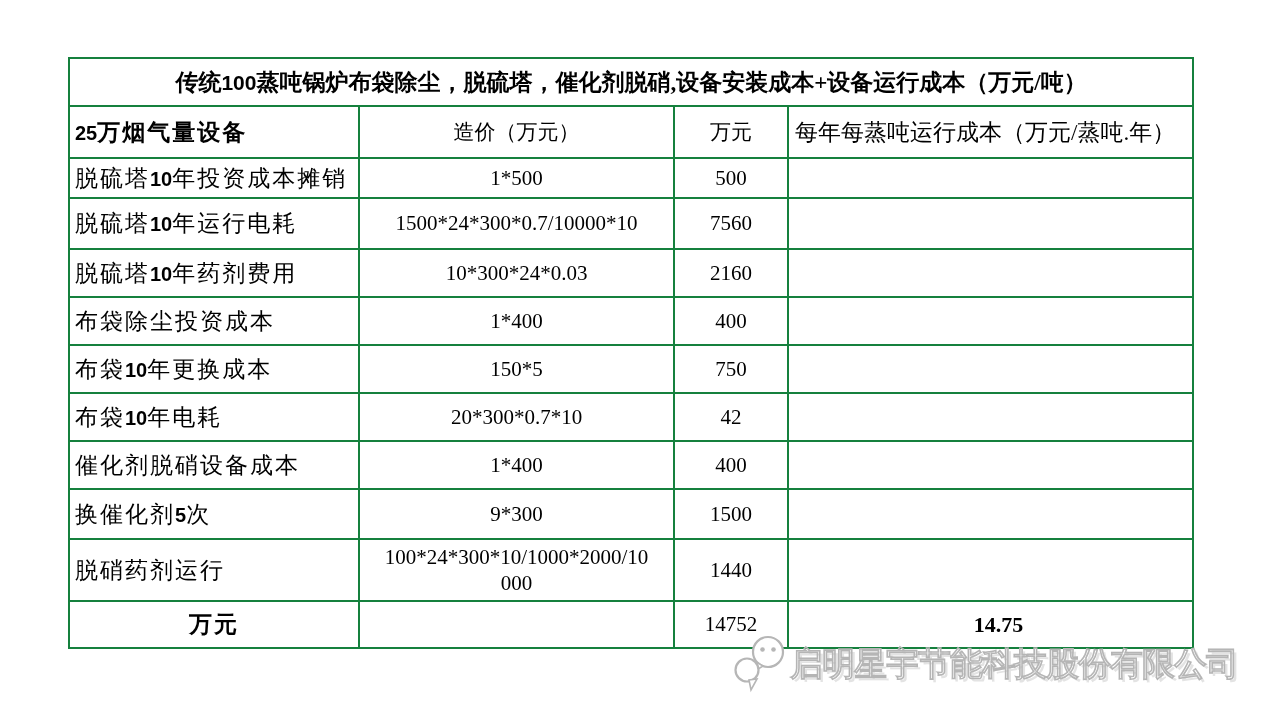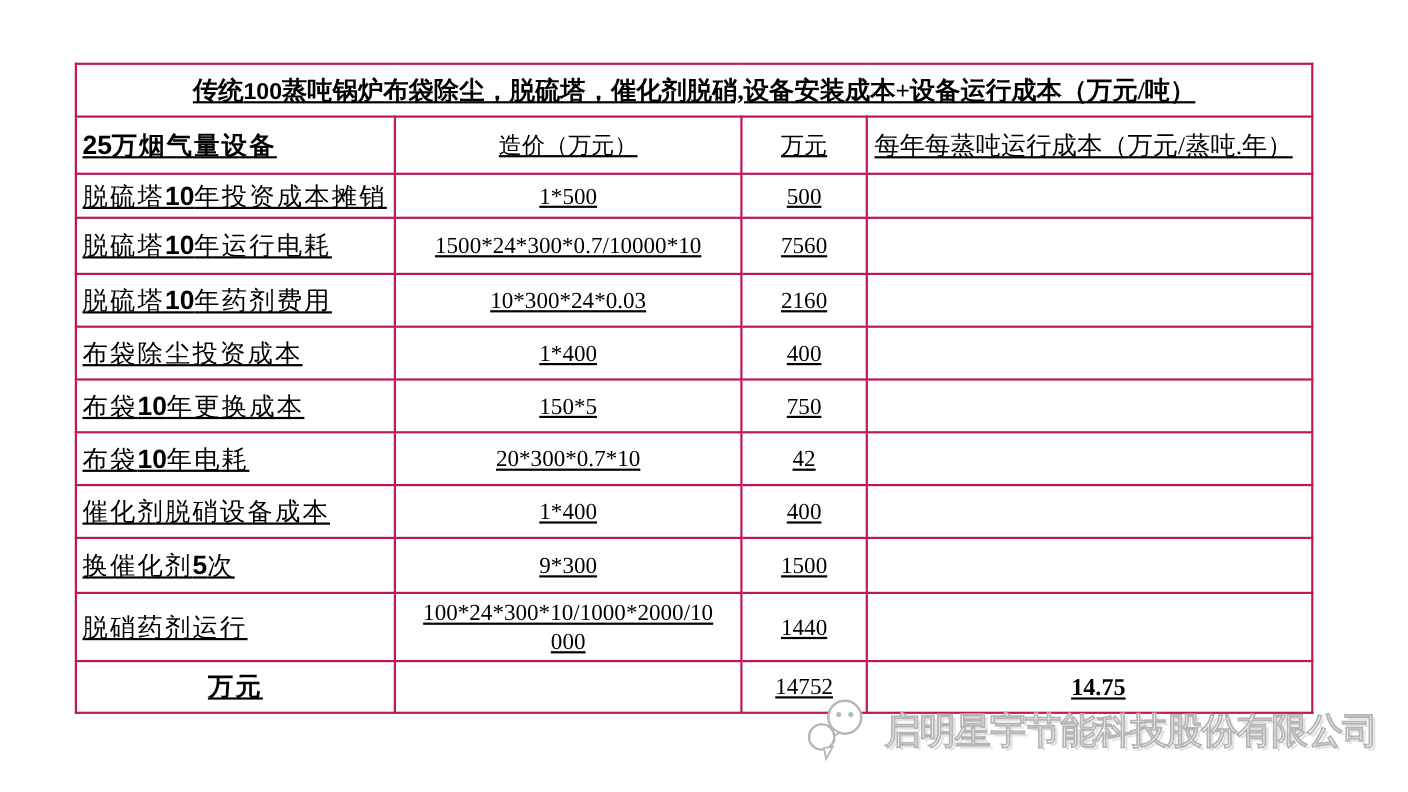--- a/index.html
+++ b/index.html
@@ -5,55 +5,54 @@
   html,body{margin:0;padding:0;}
   body{width:1280px;height:720px;background:#ffffff;overflow:hidden;}
   .stage{position:relative;width:1280px;height:720px;background:#ffffff;}
 
   table.cost-table{
     position:absolute;left:68px;top:57px;
     width:1124px;border-collapse:collapse;table-layout:fixed;
     background:#ffffff;
   }
   td{
-    border:2px solid #be185d;
+    border:2px solid #15803d;
     color:#000000;
     font-family:"Liberation Serif","DejaVu Serif",serif;
     vertical-align:middle;
     padding:0;
     overflow:hidden;
-    text-decoration:underline;
   }
   .title-cell{
     text-align:center;font-weight:bold;font-size:23px;letter-spacing:0px;
   }
   .c-label{
     text-align:left;padding-left:5px;font-size:23px;letter-spacing:2px;
   }
   .c-formula{
     text-align:center;font-size:21px;white-space:pre-wrap;word-break:break-all;line-height:1.25;margin-left:48px;
   }
   .c-total{ text-align:center;font-size:21px; }
   .c-annual{ text-align:left;padding-left:6px;font-size:23px; }
   tr.header-row .c-label{ font-weight:bold; }
   tr.footer-row .c-label{ text-align:center;font-weight:bold;padding-left:0; }
   tr.footer-row .c-annual{ text-align:center;font-weight:bold;font-size:22px;padding-left:16px; }
   .num{
     font-family:"Liberation Sans","DejaVu Sans",sans-serif;
-    font-weight:bold;font-size:24px;letter-spacing:0px;
+    font-weight:bold;font-size:20px;letter-spacing:0px;
   }
   .title-cell .num{font-size:21px;}
 
   .watermark{
     position:absolute;left:730px;top:630px;z-index:5;
     display:flex;align-items:flex-start;pointer-events:none;
   }
   .wm-logo{flex:0 0 auto;}
   .wm-text{
-    margin-left:14px;margin-top:12px;
+    margin-left:0;margin-top:12px;
     font-family:"Liberation Serif","DejaVu Serif",serif;
     font-size:33px;letter-spacing:-1px;white-space:nowrap;
     color:transparent;
     -webkit-text-stroke:1.6px #b5b5b5;
     text-shadow:3px 3px 0 rgba(200,200,200,0.5);
   }
 </style>
 </head>
 <body>
 

